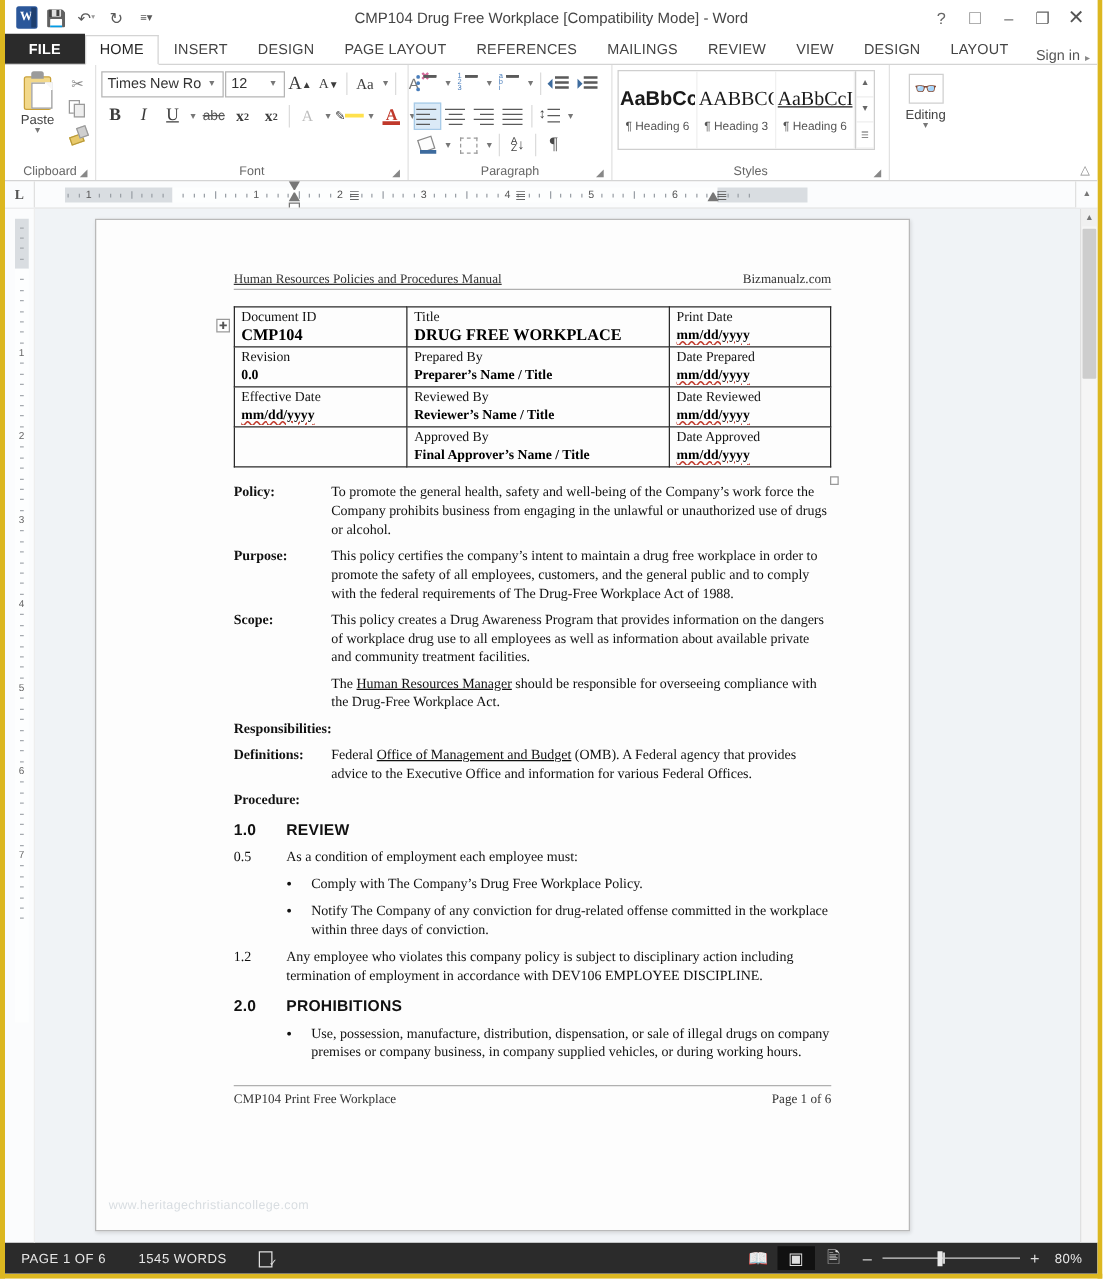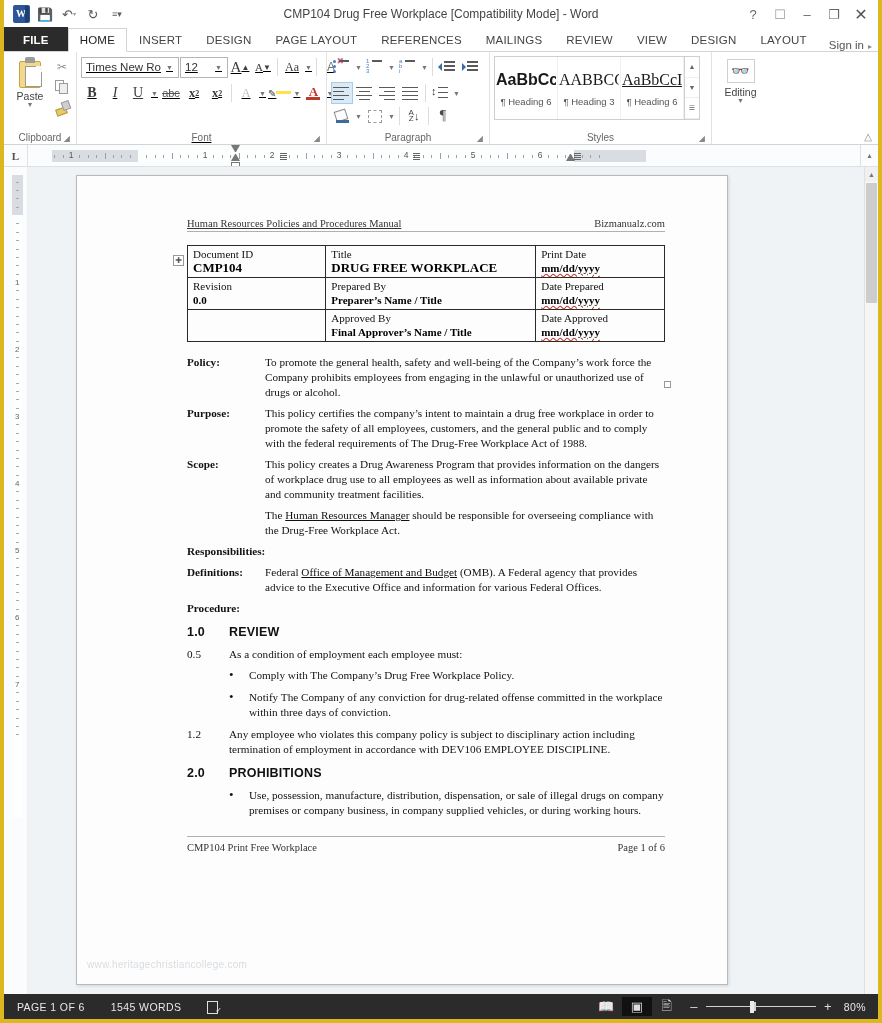--- a/index.html
+++ b/index.html
@@ -93,21 +93,21 @@
   .scissors { color:#8a8a8a; }
   .copy-ico { position:relative; width:14px; height:14px; }
   .copy-ico i{position:absolute;width:9px;height:11px;border:1px solid #9a9a9a;background:#fff;}
   .copy-ico i:first-child{left:0;top:0;}
   .copy-ico i:last-child{left:4px;top:3px;background:#eee;}
   .brush-ico { width:14px;height:14px;position:relative;}
   .brush-ico::before{content:"";position:absolute;left:1px;top:8px;width:9px;height:5px;background:#e8c96a;border:1px solid #b89a3a;transform:rotate(-20deg);}
   .brush-ico::after{content:"";position:absolute;left:7px;top:1px;width:6px;height:7px;background:#cfcfcf;border:1px solid #9a9a9a;transform:rotate(-20deg);}
 
   
-  .g-font { width:250px;text-decoration:underline; }
+  .g-font { width:250px; }
   .row { display:flex; align-items:center; gap:1px; height:24px; }
   .row.r2 { margin-top:2px; }
   .combo {
     height:21px; border:1px solid #b5b5b5; background:#fff; display:flex; align-items:center;
     font-size:11.5px; color:#333; padding:0 2px 0 4px; font-family:"Liberation Sans", sans-serif;
   }
   .combo .cv { white-space:nowrap; overflow:hidden; }
   .combo .ca { margin-left:auto; font-size:7px; color:#777; padding:0 3px; }
   .combo.fontname { width:98px; }
   .combo.fontsize { width:48px; }
@@ -789,40 +789,54 @@
                 <div class="c-lbl">Prepared By</div>
                 <div class="c-val">Preparer’s Name / Title</div>
               </td>
               <td>
                 <div class="c-lbl">Date Prepared</div>
                 <div class="c-val spell">mm/dd/yyyy</div>
               </td>
             </tr>
             <tr>
               <td>
+                <div class="c-lbl">Effective Date</div>
+                <div class="c-val spell">mm/dd/yyyy</div>
+              </td>
+              <td>
+                <div class="c-lbl">Reviewed By</div>
+                <div class="c-val">Reviewer’s Name / Title</div>
+              </td>
+              <td>
+                <div class="c-lbl">Date Reviewed</div>
+                <div class="c-val spell">mm/dd/yyyy</div>
+              </td>
+            </tr>
+            <tr>
+              <td>
                 <div class="c-lbl">&nbsp;</div>
                     <div class="c-val">&nbsp;</div>
               </td>
               <td>
                 <div class="c-lbl">Approved By</div>
                 <div class="c-val">Final Approver’s Name / Title</div>
               </td>
               <td>
                 <div class="c-lbl">Date Approved</div>
                 <div class="c-val spell">mm/dd/yyyy</div>
               </td>
             </tr>
           </tbody>
             </table>
 
           <div class="body">
 
             <div class="defrow">
               <div class="lab">Policy:</div>
-              <div class="txt">To promote the general health, safety and well-being of the Company’s work force the Company prohibits employees from engaging in the unlawful or unauthorized use of drugs or alcohol.</div>
+              <div class="txt">To promote the general health, safety and well-being of the Company’s work force the Company prohibits business from engaging in the unlawful or unauthorized use of drugs or alcohol.</div>
             </div>
 
             <div class="defrow">
               <div class="lab">Purpose:</div>
               <div class="txt">This policy certifies the company’s intent to maintain a drug free workplace in order to promote the safety of all employees, customers, and the general public and to comply with the federal requirements of The Drug-Free Workplace Act of 1988.</div>
             </div>
 
             <div class="defrow">
               <div class="lab">Scope:</div>
               <div class="txt">This policy creates a Drug Awareness Program that provides information on the dangers of workplace drug use to all employees as well as information about available private and community treatment facilities.</div>

